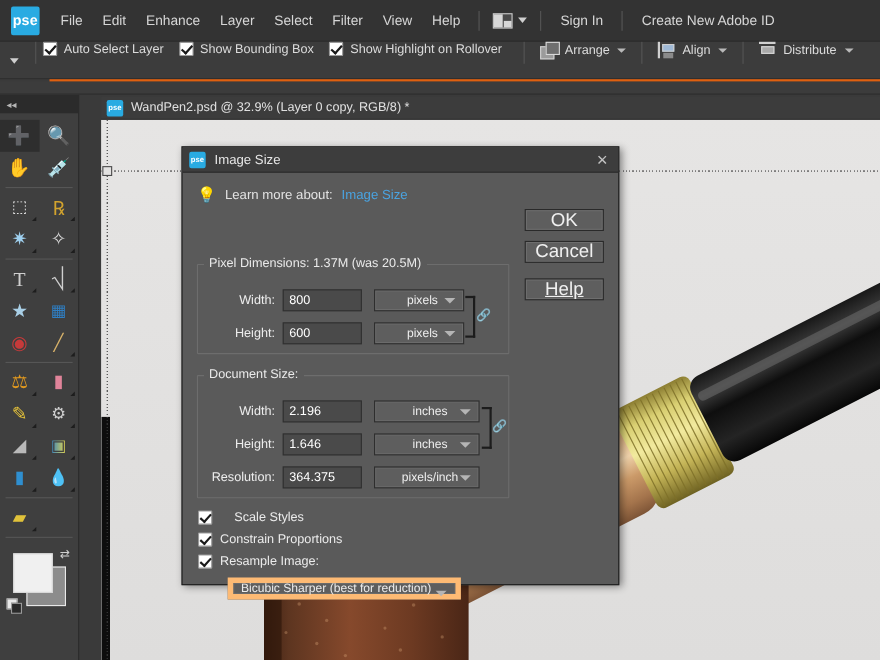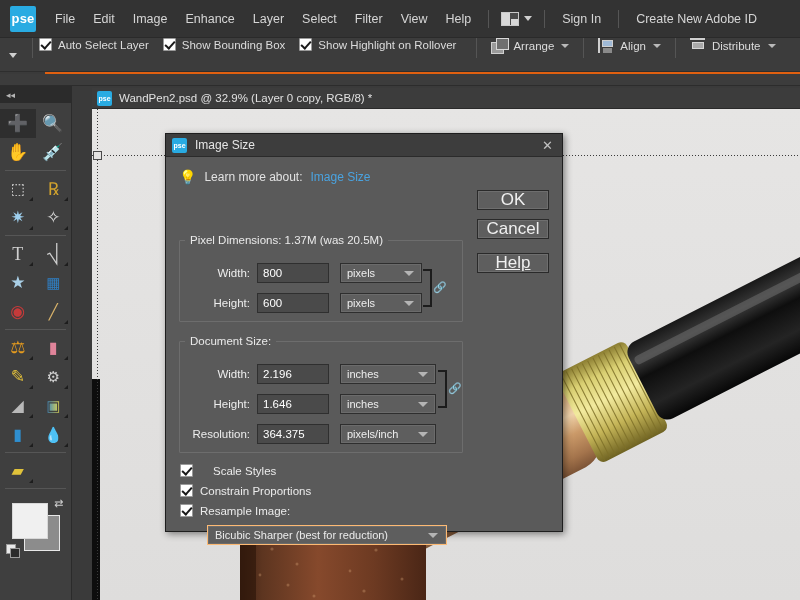--- a/index.html
+++ b/index.html
@@ -216,59 +216,58 @@
 
   .field-row { position:absolute; display:flex; align-items:center; }
   .fld-label { color:#ededed; font-size:11.5px; text-align:right; }
   .txtbox {
     background:#4a4a4a; border:1px solid #2f2f2f; height:20px; width:72px;
     color:#ffffff; font-size:11.5px; display:flex; align-items:center; padding-left:5px;
   }
   .selbox {
     background:#5e5e5e; border:1px solid #2e2e2e; height:20px; width:82px;
     color:#eeeeee; font-size:11px; display:flex; align-items:center;
-    padding-left:6px; position:relative; box-shadow: inset 0 0 0 1px #6b6b6b;
+    padding-left:6px; position:relative; box-shadow: inset 0 0 0 1px #6b6b6b; justify-content: center;
   }
   .selbox .caret-sel {
     position:absolute; right:7px; top:7px;
     width:0;height:0;border-left:5px solid transparent;border-right:5px solid transparent;
     border-top:5px solid #b5b5b5;
   }
   .bracket {
     position:absolute; border:2px solid #1c1c1c; border-left:none;
     width:9px;
   }
   .chainlink {
     position:absolute; color:#d7d7d7; font-size:11px; line-height:1;
   }
 
   .cbrow { position:absolute; display:flex; align-items:center; gap:7px; }
   .cb-label { color:#ebebeb; font-size:11.5px; }
   .resample-sel {
-    position:absolute; left:41px; top:368px; width:240px; height:20px;
-    background:#5e5e5e; border:1px solid #fdba74; color:#ebebeb; font-size:11px;
+    position:absolute; left:41px; top:368px; width:212px; height:20px;
+    background:#5e5e5e; border:5px solid #fdba74; color:#ebebeb; font-size:11px;
     display:flex; align-items:center; padding-left:7px;
     box-shadow: inset 0 0 0 1px #6b6b6b;
   }
   .resample-sel .caret-sel {
     position:absolute; right:8px; top:7px;
     width:0;height:0;border-left:5px solid transparent;border-right:5px solid transparent;
     border-top:5px solid #b5b5b5;
   }
 </style>
 </head>
 <body>
 
 <div id="app">
 
   <div class="menubar">
     <div class="pse-logo">pse</div>
     <div class="menu-item">File</div>
     <div class="menu-item">Edit</div>
-    <div class="menu-item">Image</div>
     <div class="menu-item">Enhance</div>
     <div class="menu-item">Layer</div>
     <div class="menu-item">Select</div>
     <div class="menu-item">Filter</div>
     <div class="menu-item">View</div>
     <div class="menu-item">Help</div>
     <div class="mb-sep"></div>
     <div class="layout-btn">
       <div class="layout-glyph"></div>
       <div class="caret-d"></div>

